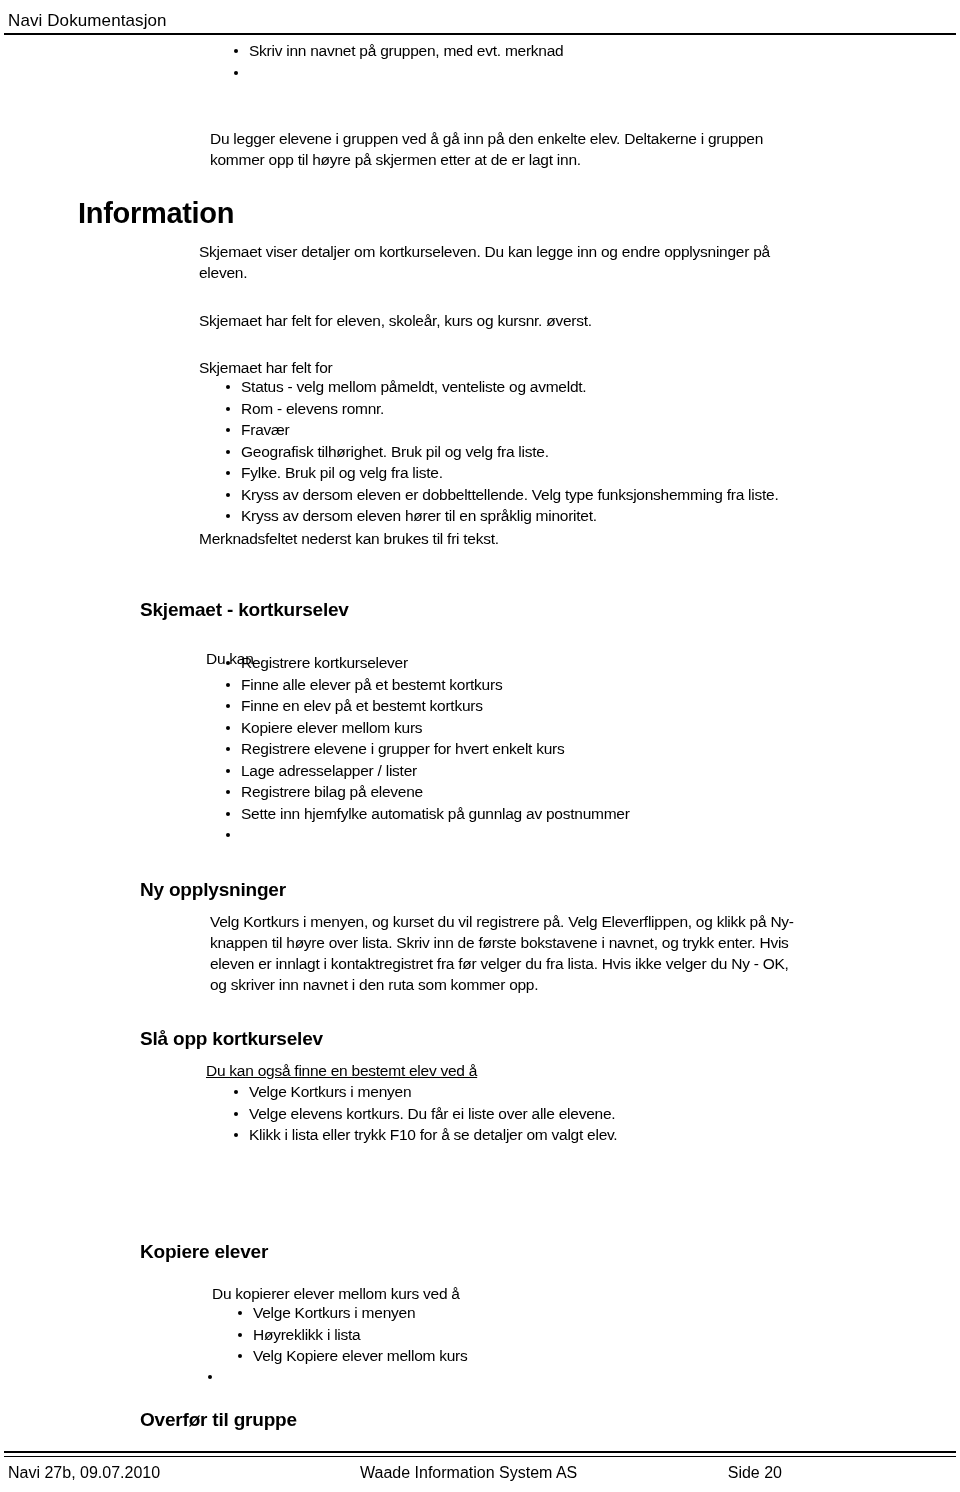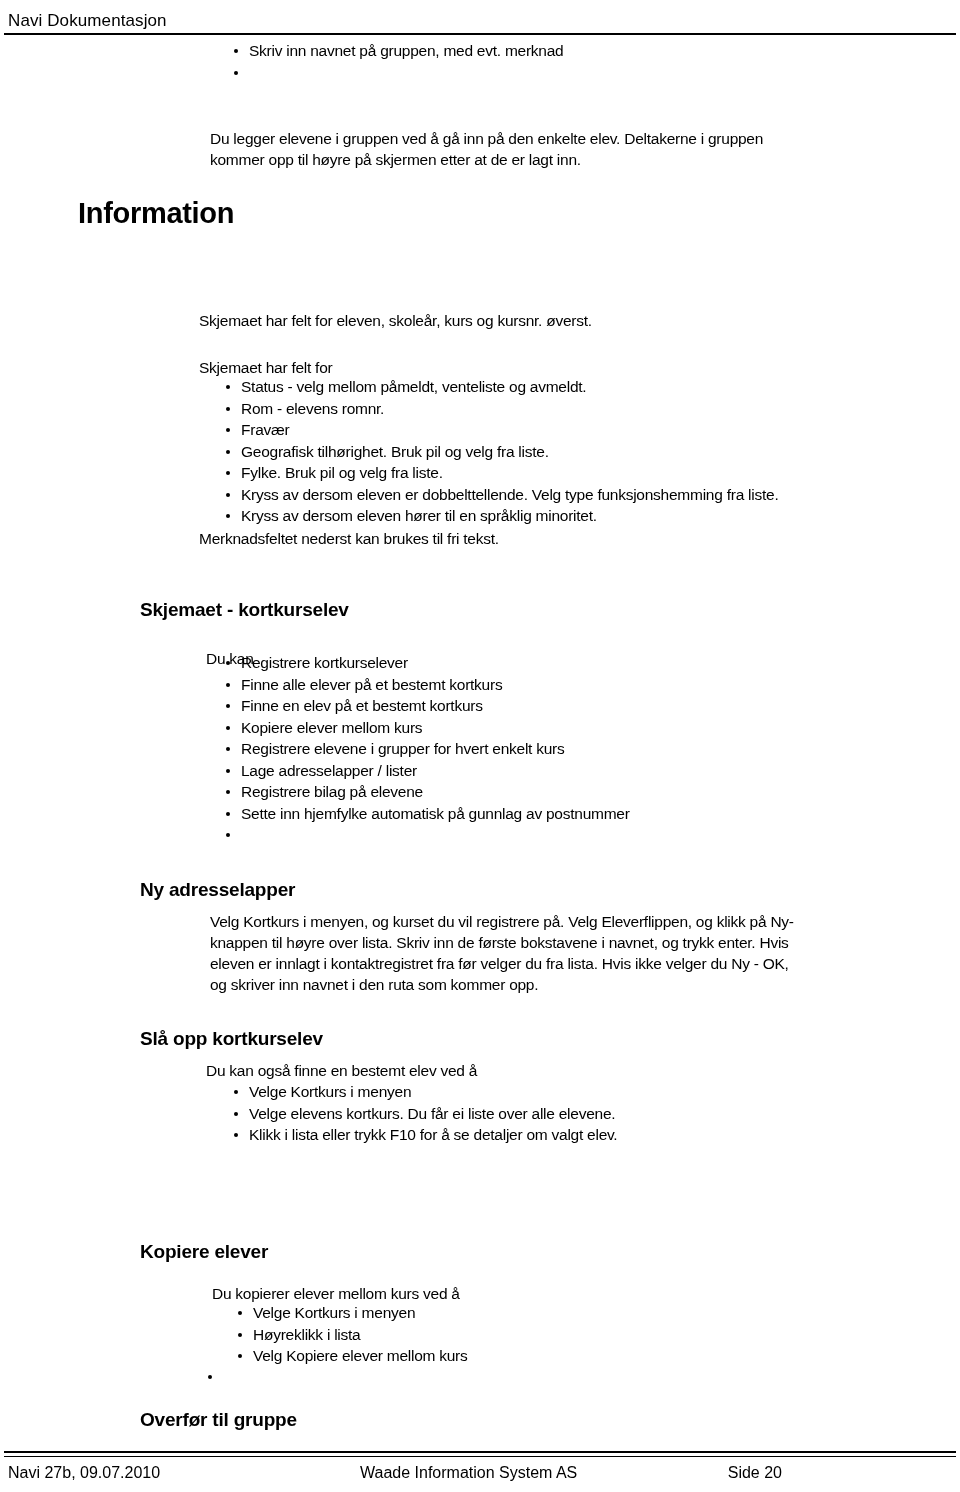--- a/index.html
+++ b/index.html
@@ -160,20 +160,22 @@
 </ul>
 
 <div class="blk body-text" style="left:210px; top:128px; width:740px;">
   <div>Du legger elevene i gruppen ved å gå inn på den enkelte elev. Deltakerne i gruppen</div>
   <div>kommer opp til høyre på skjermen etter at de er lagt inn.</div>
 </div>
 
 <h1 class="h1 blk" style="left:78px; top:196px;">Information</h1>
 
 <div class="blk body-text" style="left:199px; top:241px; width:760px;">
+  <div>Skjemaet viser detaljer om kortkurseleven. Du kan legge inn og endre opplysninger på</div>
+  <div>eleven.</div>
 </div>
 
 <div class="blk body-text" style="left:199px; top:310px;">Skjemaet har felt for eleven, skoleår, kurs og kursnr. øverst.</div>
 
 <div class="blk body-text" style="left:199px; top:357px;">Skjemaet har felt for</div>
 
 <ul class="ul blk" style="left:224px; top:376px; width:740px;">
   <li class="li">Status - velg mellom påmeldt, venteliste og avmeldt.</li>
   <li class="li">Rom - elevens romnr.</li>
   <li class="li">Fravær</li>
@@ -194,32 +196,32 @@
   <li class="li">Finne alle elever på et bestemt kortkurs</li>
   <li class="li">Finne en elev på et bestemt kortkurs</li>
   <li class="li">Kopiere elever mellom kurs</li>
   <li class="li">Registrere elevene i grupper for hvert enkelt kurs</li>
   <li class="li">Lage adresselapper / lister</li>
   <li class="li">Registrere bilag på elevene</li>
   <li class="li">Sette inn hjemfylke automatisk på gunnlag av postnummer</li>
   <li class="li empty"></li>
 </ul>
 
-<h2 class="h2 blk" style="left:140px; top:878px;">Ny adresselapper</h2>
+<h2 class="h2 blk" style="left:140px; top:878px;">Ny opplysninger</h2>
 
 <div class="blk body-text" style="left:210px; top:911px; width:780px;">
   <div>Velg Kortkurs i menyen, og kurset du vil registrere på. Velg Eleverflippen, og klikk på Ny-</div>
   <div>knappen til høyre over lista. Skriv inn de første bokstavene i navnet, og trykk enter. Hvis</div>
   <div>eleven er innlagt i kontaktregistret fra før velger du fra lista. Hvis ikke velger du Ny - OK,</div>
   <div>og skriver inn navnet i den ruta som kommer opp.</div>
 </div>
 
 <h2 class="h2 blk" style="left:140px; top:1027px;">Slå opp kortkurselev</h2>
 
-<div class="blk body-text" style="left:206px; top:1060px;">Du kan også finne en bestemt elev ved å</div>
+<div class="blk body-text" style="left:206px; top:1060px;text-decoration:underline;">Du kan også finne en bestemt elev ved å</div>
 
 <ul class="ul blk" style="left:232px; top:1081px; width:740px;">
   <li class="li">Velge Kortkurs i menyen</li>
   <li class="li">Velge elevens kortkurs. Du får ei liste over alle elevene.</li>
   <li class="li">Klikk i lista eller trykk F10 for å se detaljer om valgt elev.</li>
 </ul>
 
 <h2 class="h2 blk" style="left:140px; top:1240px;">Kopiere elever</h2>
 
 <div class="blk body-text" style="left:212px; top:1283px;">Du kopierer elever mellom kurs ved å</div>

